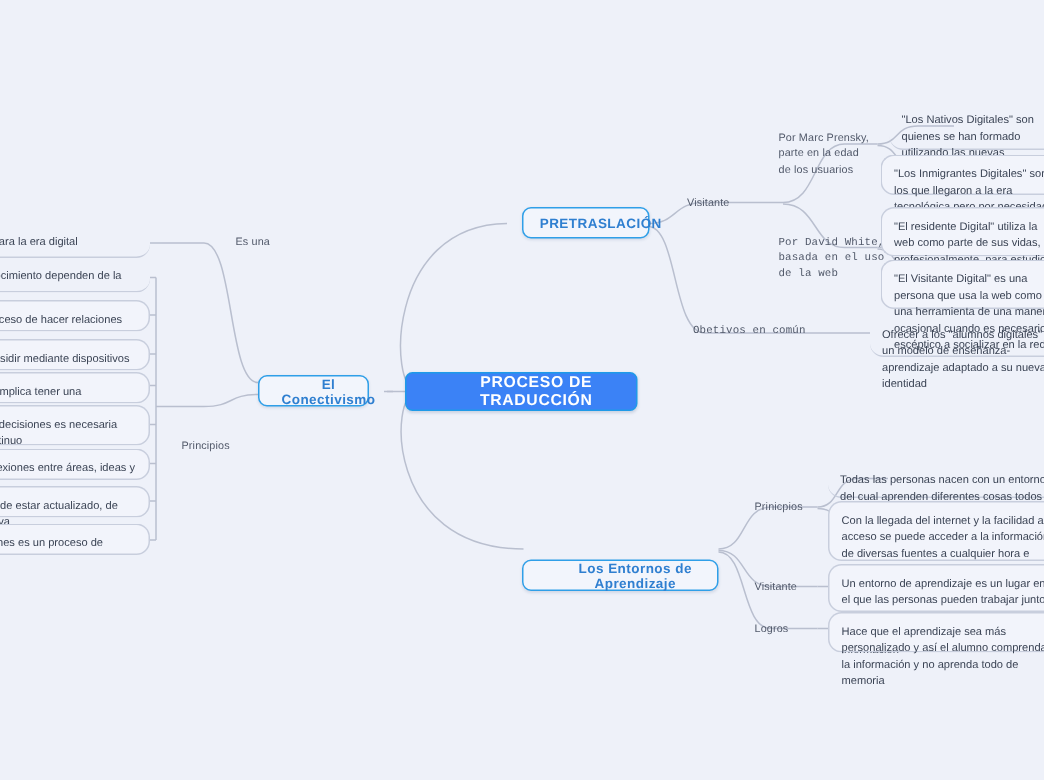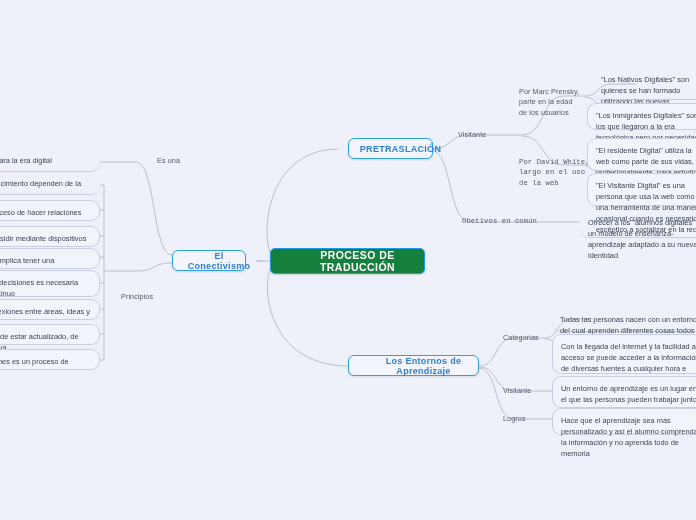--- a/index.html
+++ b/index.html
@@ -11,21 +11,21 @@
     position:relative;
   }
   #canvas{position:absolute;inset:0;width:696px;height:520px;}
   svg.links{position:absolute;left:0;top:0;width:696px;height:520px;pointer-events:none;}
   svg.links path{fill:none;stroke:#b9bfcf;stroke-width:1;}
 
   
   .node{position:absolute;box-sizing:border-box;padding-left:20px;}
 
   .root{
-    background:#15803d;
+    background:#3b82f6;
     border:1px solid #1f9ae8;
     border-radius:5px;
     color:#ffffff;
     font-weight:bold;
     font-size:10.5px;
     letter-spacing:.45px;
     display:flex;align-items:center;justify-content:center;
     text-align:center;
     box-shadow:0 1px 2px rgba(40,70,120,.18);
   }
@@ -145,21 +145,21 @@
   <div class="edge-label" style="left:462px;top:217px;font-family:Liberation Mono, monospace;"><span>Obetivos en común</span></div>
 
   <div class="edge-label" style="left:519px;top:87px;line-height:1.45;">
     <div>Por Marc Prensky,</div>
     <div>parte en la edad</div>
     <div>de los usuarios</div>
   </div>
 
   <div class="edge-label" style="left:519px;top:157px;line-height:1.45;font-family:Liberation Mono, monospace;">
     <div>Por David White,</div>
-    <div>largo en el uso</div>
+    <div>basada en el uso</div>
     <div>de la web</div>
   </div>
 
   <div class="node leaf open-right" style="left:593px;top:68px;width:118px;height:32px;border-top:none;border-left:none;background:transparent;">
     <span>"Los Nativos Digitales" son quienes se han formado utilizando las nuevas herramientas como la PC, internet, dispositivos</span>
   </div>
 
   <div class="node leaf open-right" style="left:587px;top:103px;width:124px;height:27px;">
     <span>"Los Inmigrantes Digitales" son los que llegaron a la era tecnológica pero por necesidad</span>
   </div>
@@ -169,25 +169,25 @@
   </div>
 
   <div class="node leaf open-right" style="left:587px;top:173px;width:124px;height:33px;">
     <span>"El Visitante Digital" es una persona que usa la web como una herramienta de una manera ocasional cuando es necesario, escéptico a socializar en la red</span>
   </div>
 
   <div class="node leaf open-right" style="left:580px;top:211px;width:131px;height:27px;border-top:none;border-left:none;background:transparent;">
     <span>Ofrecer a los "alumnos digitales" un modelo de enseñanza-aprendizaje adaptado a su nueva identidad</span>
   </div>
 
-  <div class="node branch" style="left:348px;top:355px;width:131px;height:21px;">
+  <div class="node branch" style="left:348px;top:373px;width:131px;height:21px;">
     <span>Los Entornos de Aprendizaje</span>
   </div>
 
-  <div class="edge-label" style="left:503px;top:333px;"><span>Categorias</span></div>
+  <div class="edge-label" style="left:503px;top:333px;"><span>Prinicpios</span></div>
 
   <div class="edge-label" style="left:503px;top:386px;"><span>Visitante</span></div>
 
   <div class="edge-label" style="left:503px;top:414px;"><span>Logros</span></div>
 
   <div class="node leaf open-right" style="left:552px;top:308px;width:159px;height:24px;border-top:none;border-left:none;background:transparent;">
     <span>Todas las personas nacen con un entorno del cual aprenden diferentes cosas todos los días a lo largo de la vida</span>
   </div>
 
   <div class="node leaf open-right" style="left:552px;top:334px;width:159px;height:40px;">

